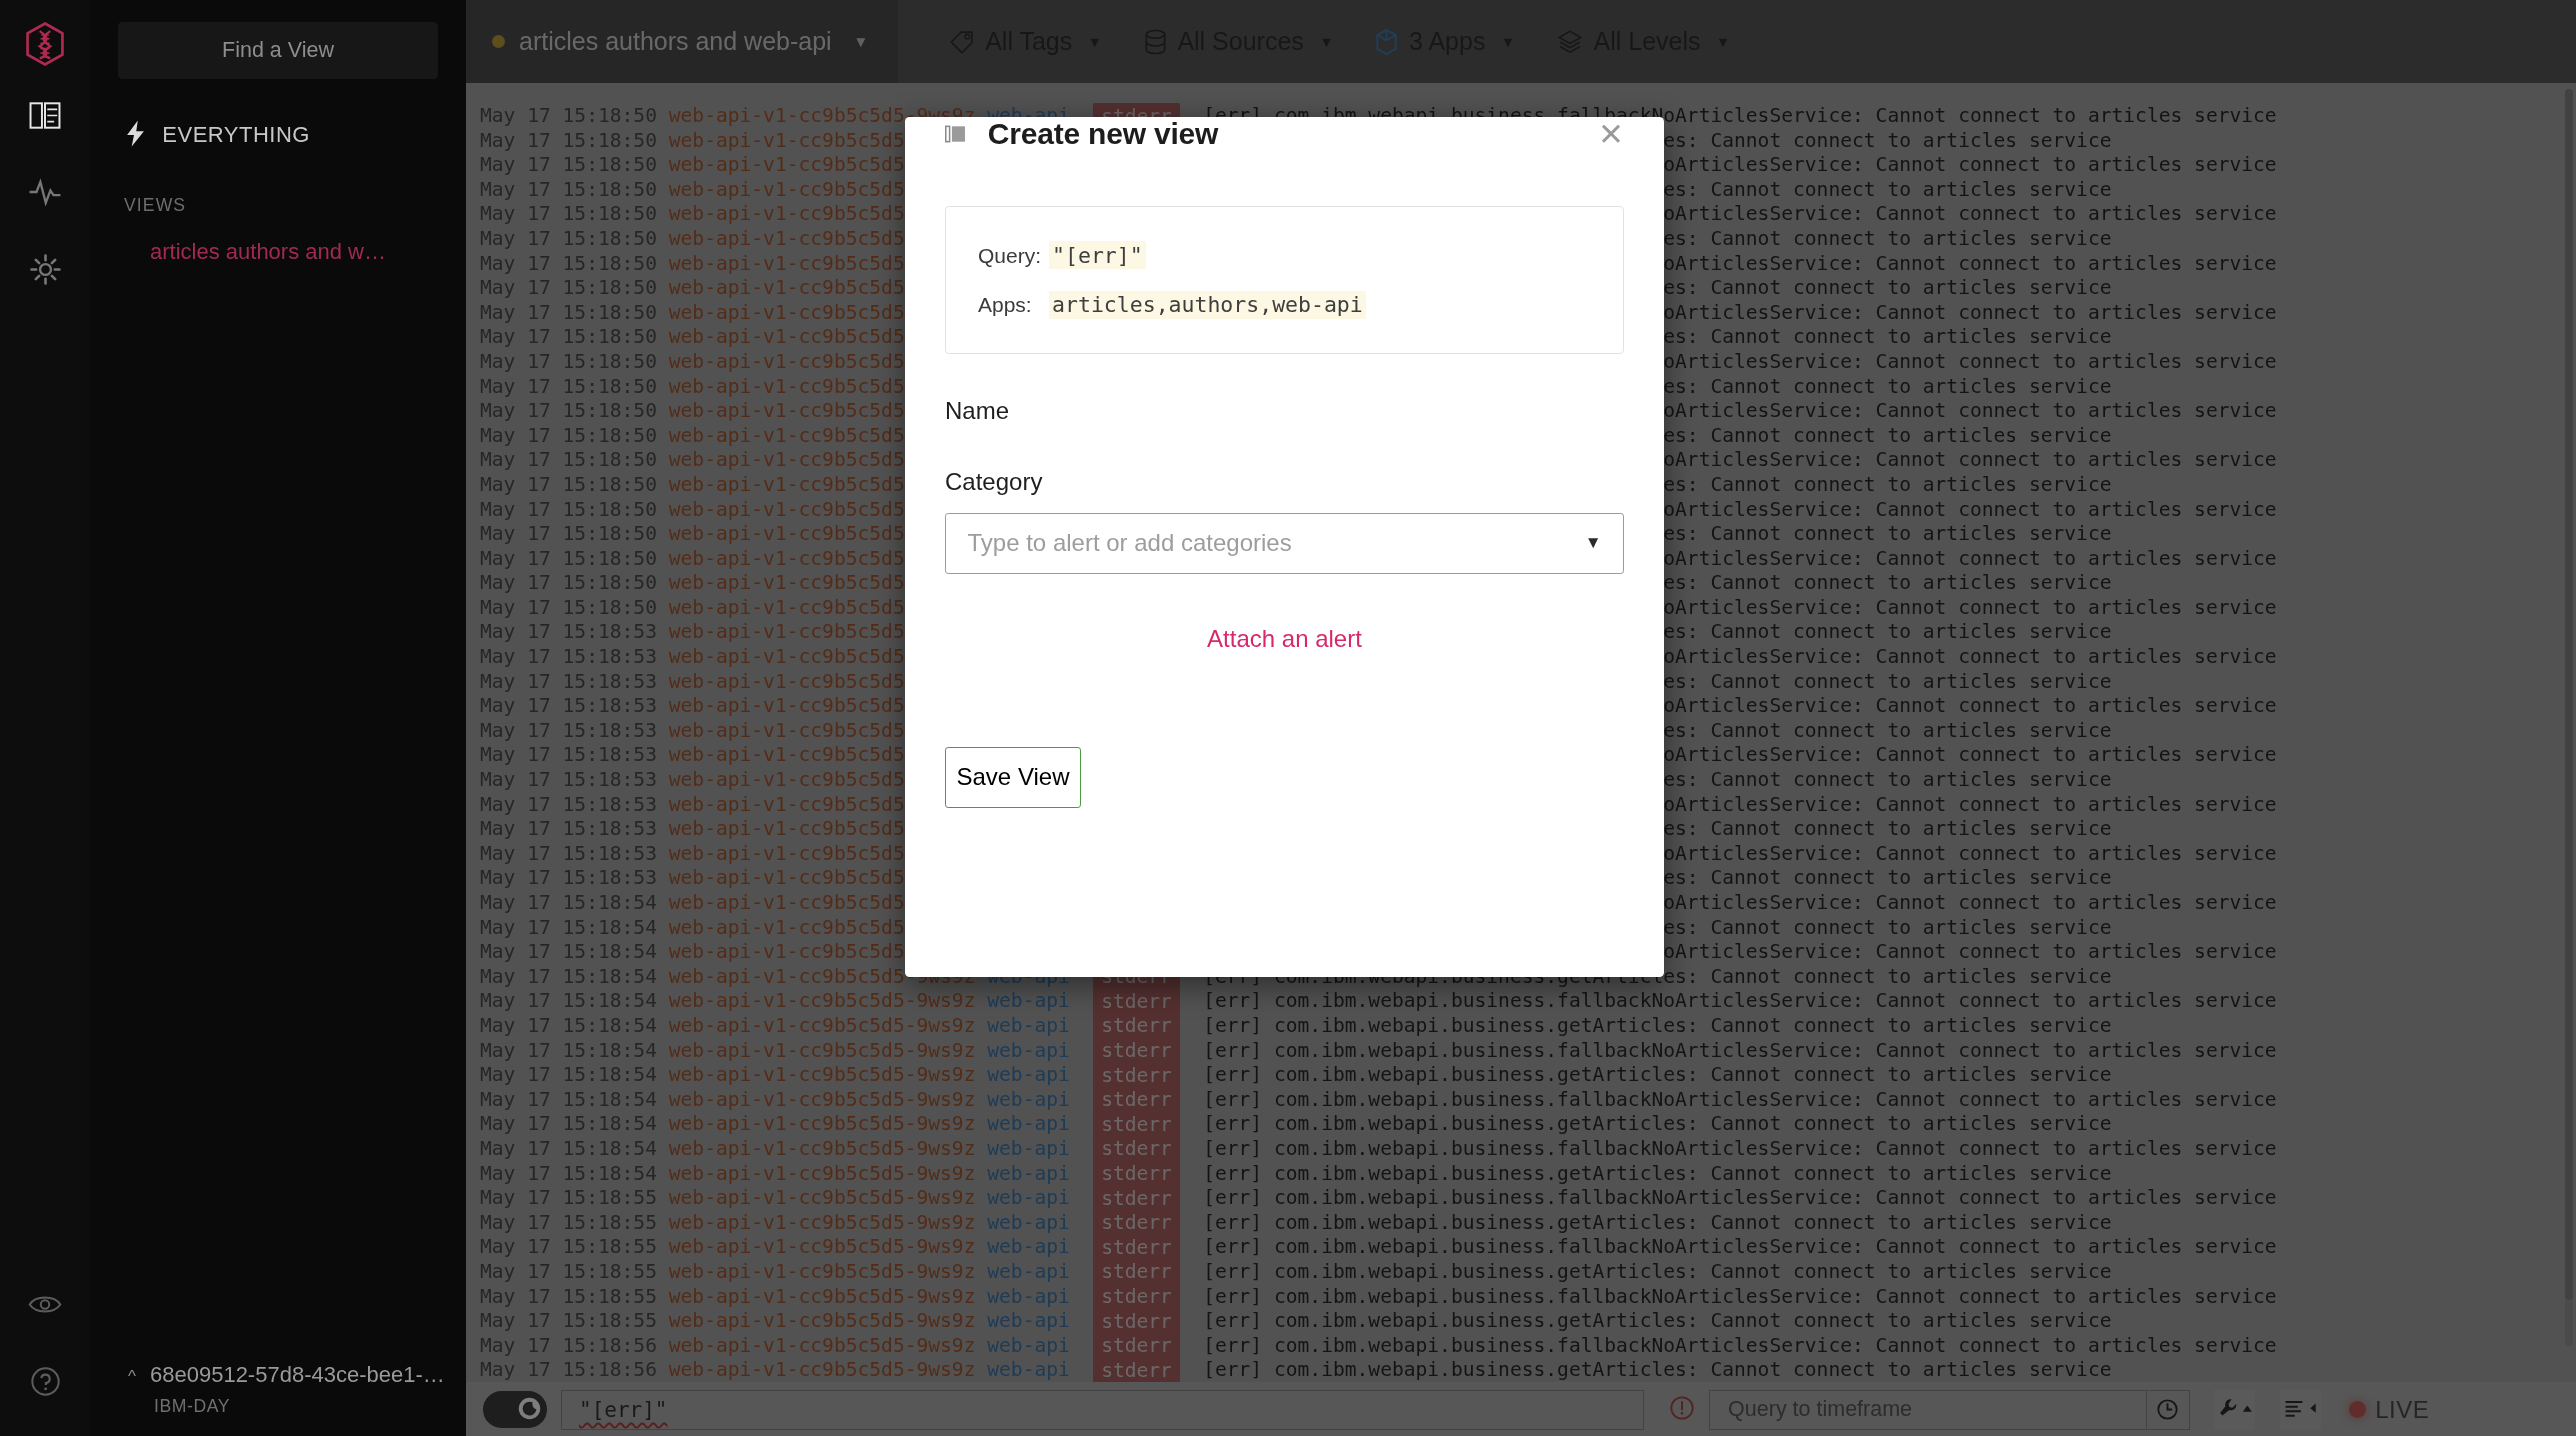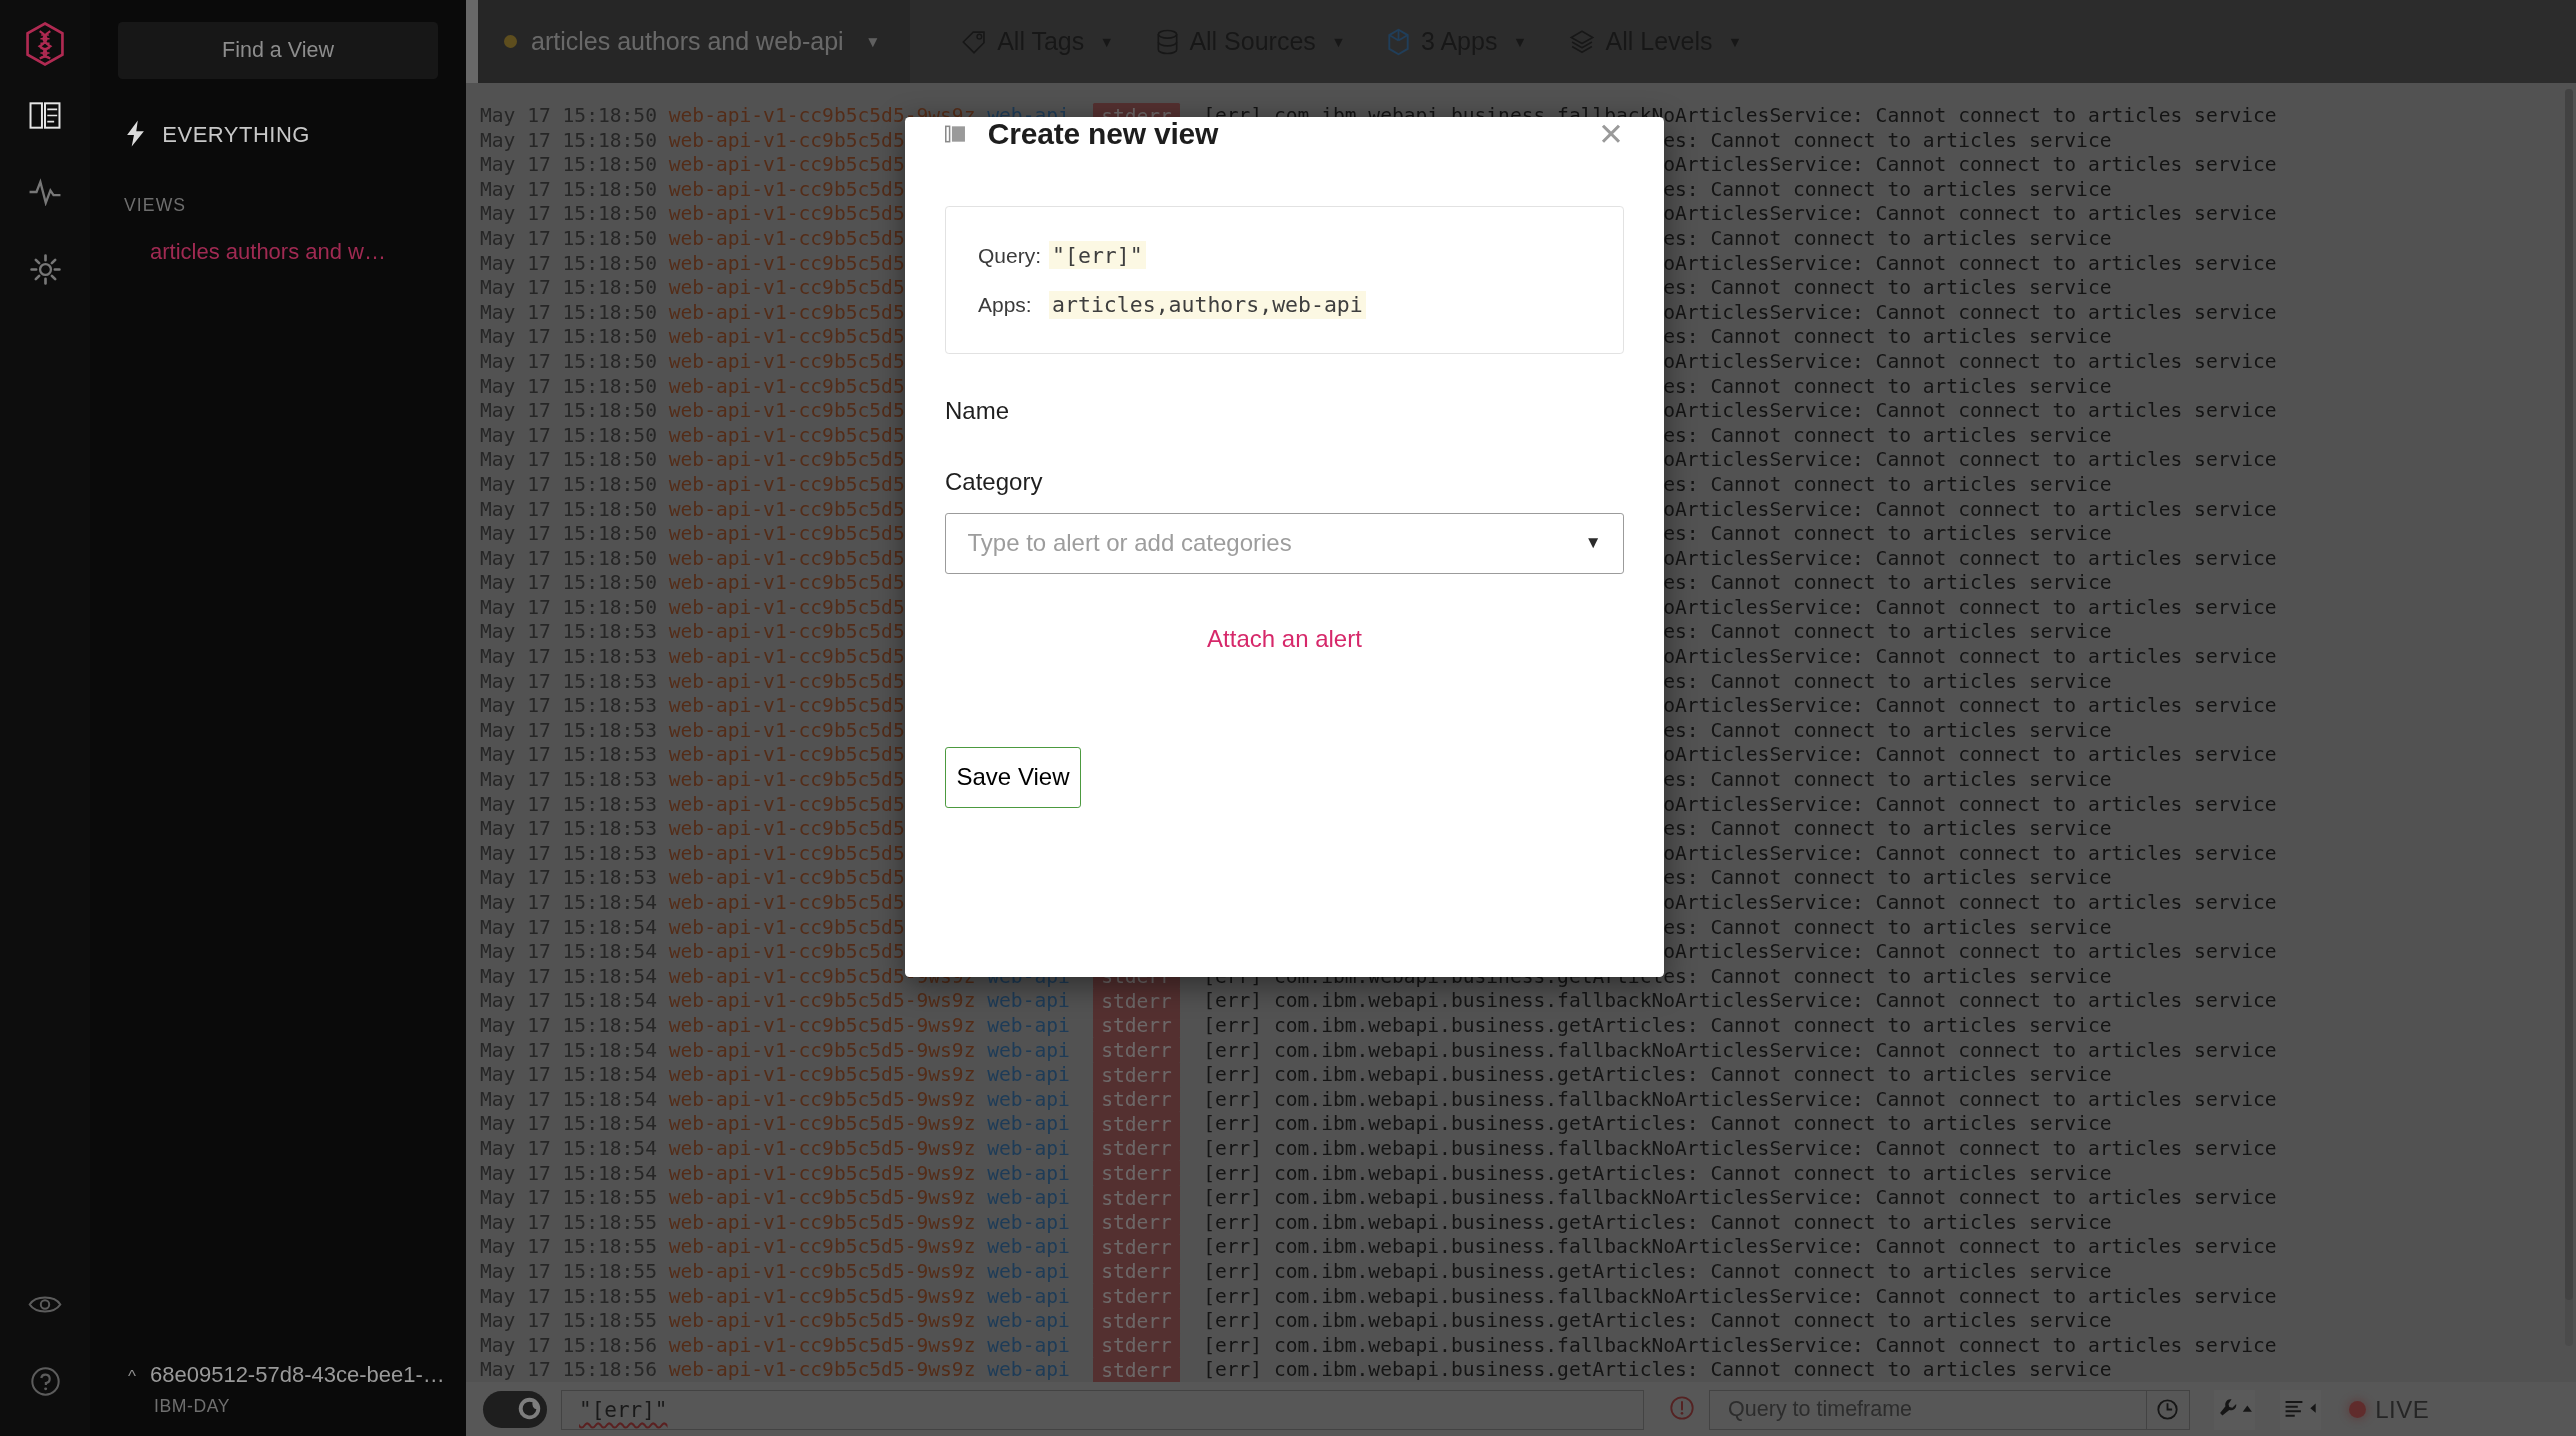--- a/index.html
+++ b/index.html
@@ -56,21 +56,21 @@
   }
   .account-row { display: flex; align-items: baseline; gap: 14px; color: #9a9a9a; font-size: 22px; }
   .caret-up { font-size: 17px; color: #8e8e8e; }
   .account-sub { margin: 7.7px 0 0 26px; color: #6f6f6f; font-size: 17.6px; letter-spacing: 0.6px; }
 
   
   .main { flex: 1 1 auto; height: 1437px; position: relative; background: #cfcfcf; }
 
   
   .topbar {
-    position: absolute; left: 12px; top: 0; right: 0; height: 83px;
+    position: absolute; left: 0; top: 0; right: 0; height: 83px;
     background: #4b4b4b; display: flex; align-items: center;
   }
   .tab {
     height: 83px; background: #3c3c3c; display: flex; align-items: center;
     padding: 0 29px 0 26px; gap: 14px; color: #cfcfcf; font-size: 25px;
   }
   .tab-dot { width: 13px; height: 13px; border-radius: 50%; background: #b8952c; flex: 0 0 13px; }
   .tab-caret { font-size: 15.3px; color: #bdbdbd; margin-left: 7.7px; }
   .filters { display: flex; align-items: center; gap: 7.7px; padding-left: 34px; }
   .filter {

